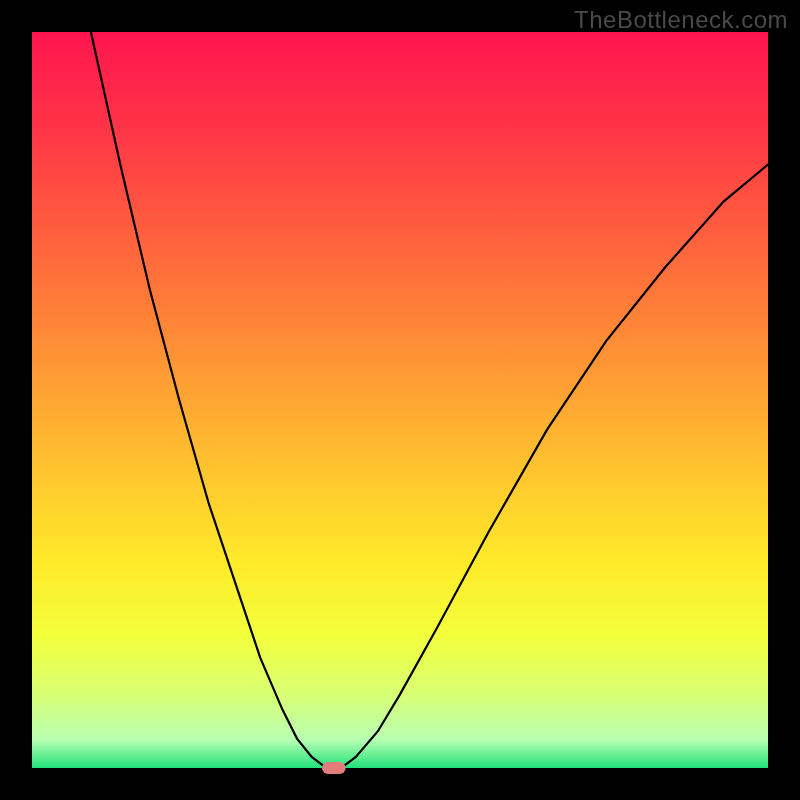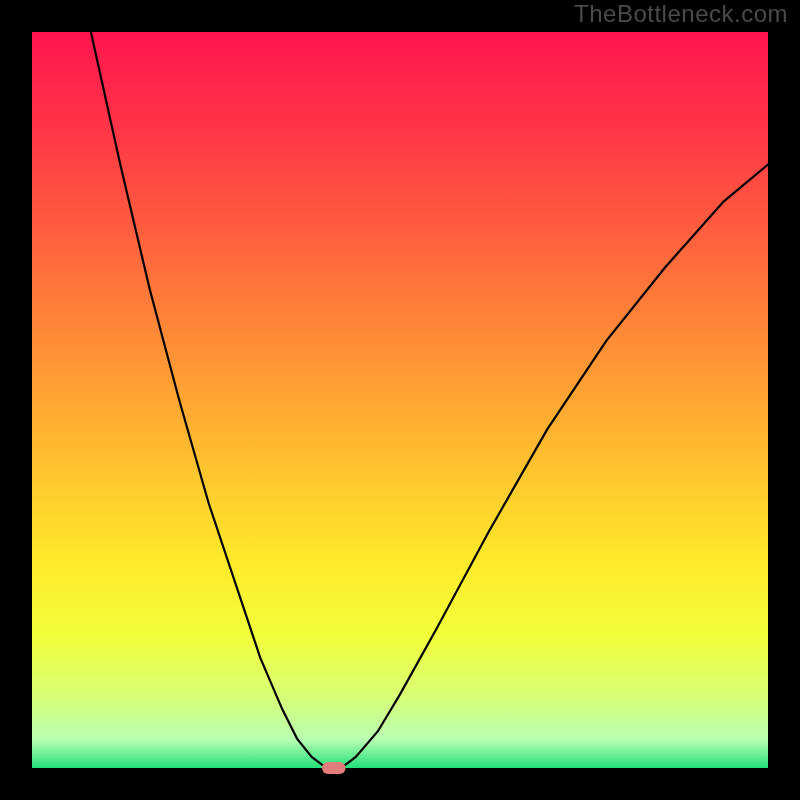--- a/index.html
+++ b/index.html
@@ -11,21 +11,21 @@
   overflow: hidden;
 }
 .wrap {
   position: relative;
   width: 800px;
   height: 800px;
 }
 svg { display: block; }
 .watermark {
   position: absolute;
-  top: 0;
+  top: 6px;
   right: 12px;
   font-family: Arial, Helvetica, sans-serif;
   font-size: 24px;
   letter-spacing: 0.5px;
   color: #4a4a4a;
   user-select: none;
 }
 </style>
 </head>
 <body>

